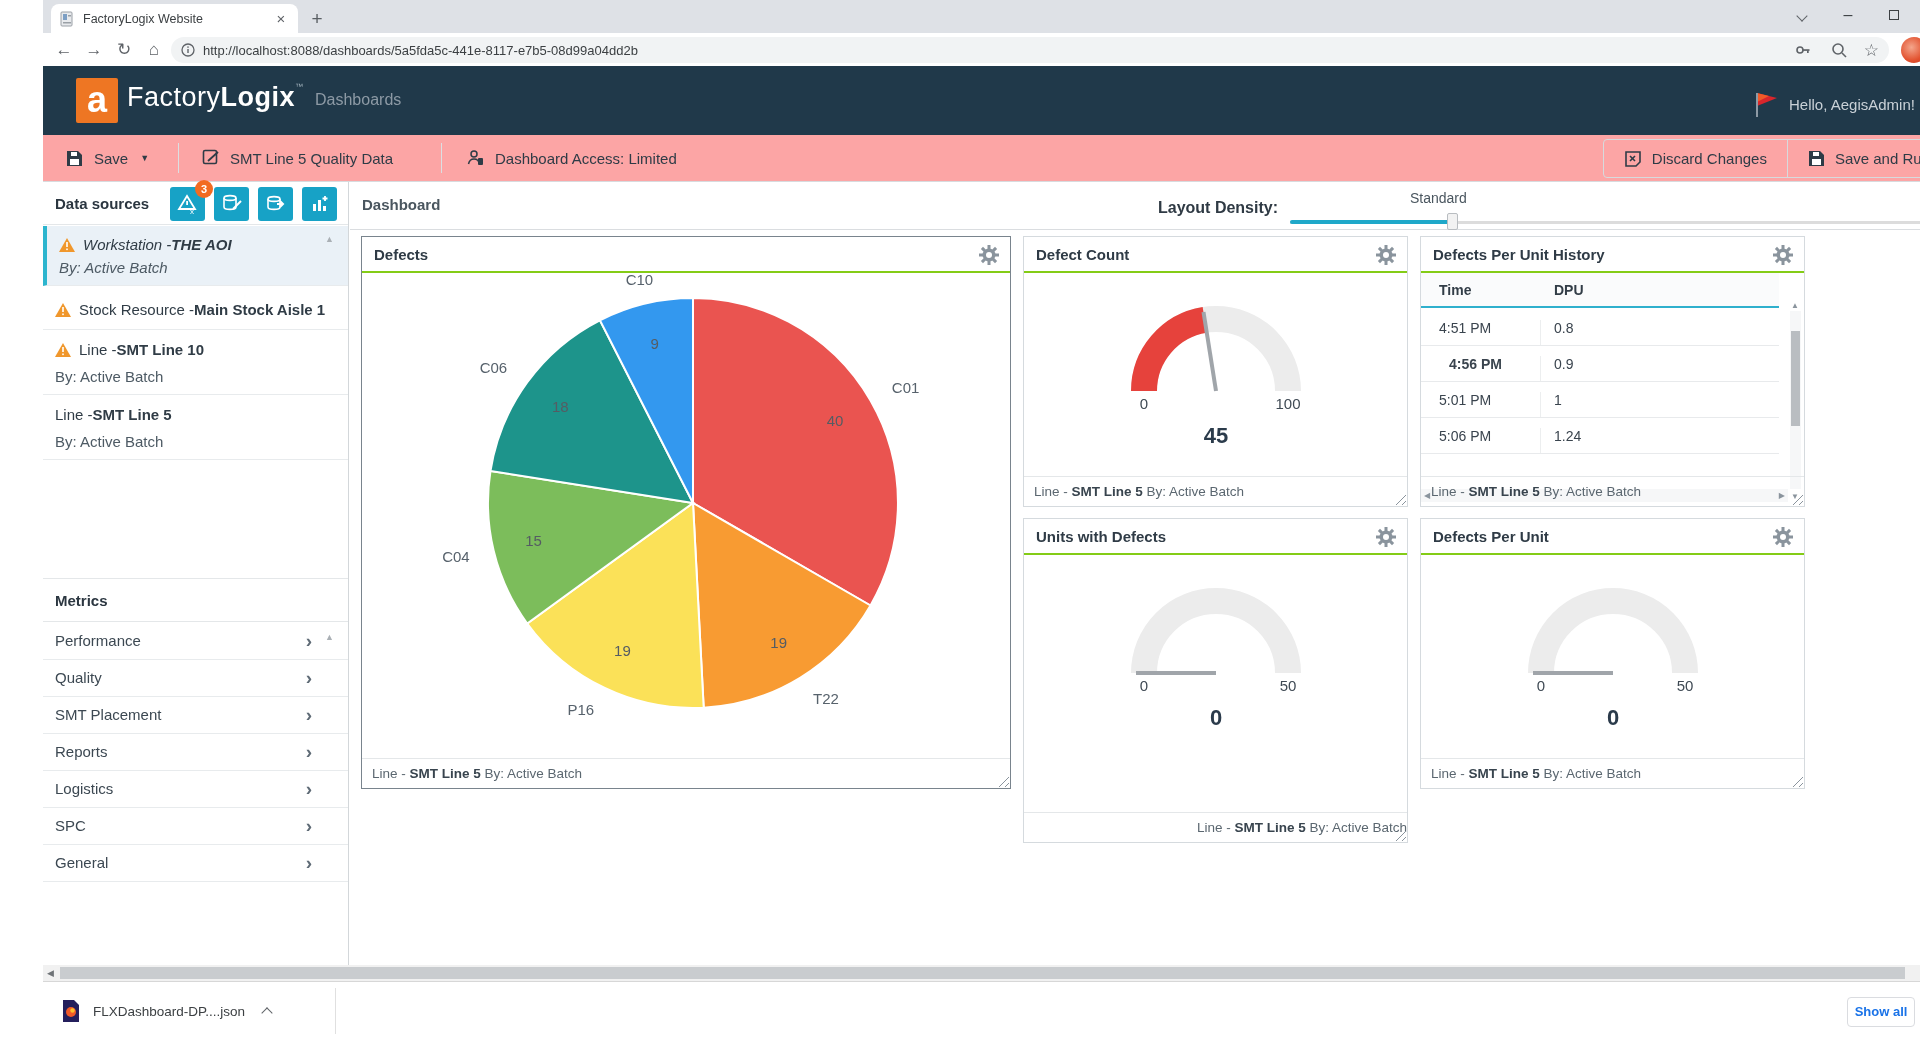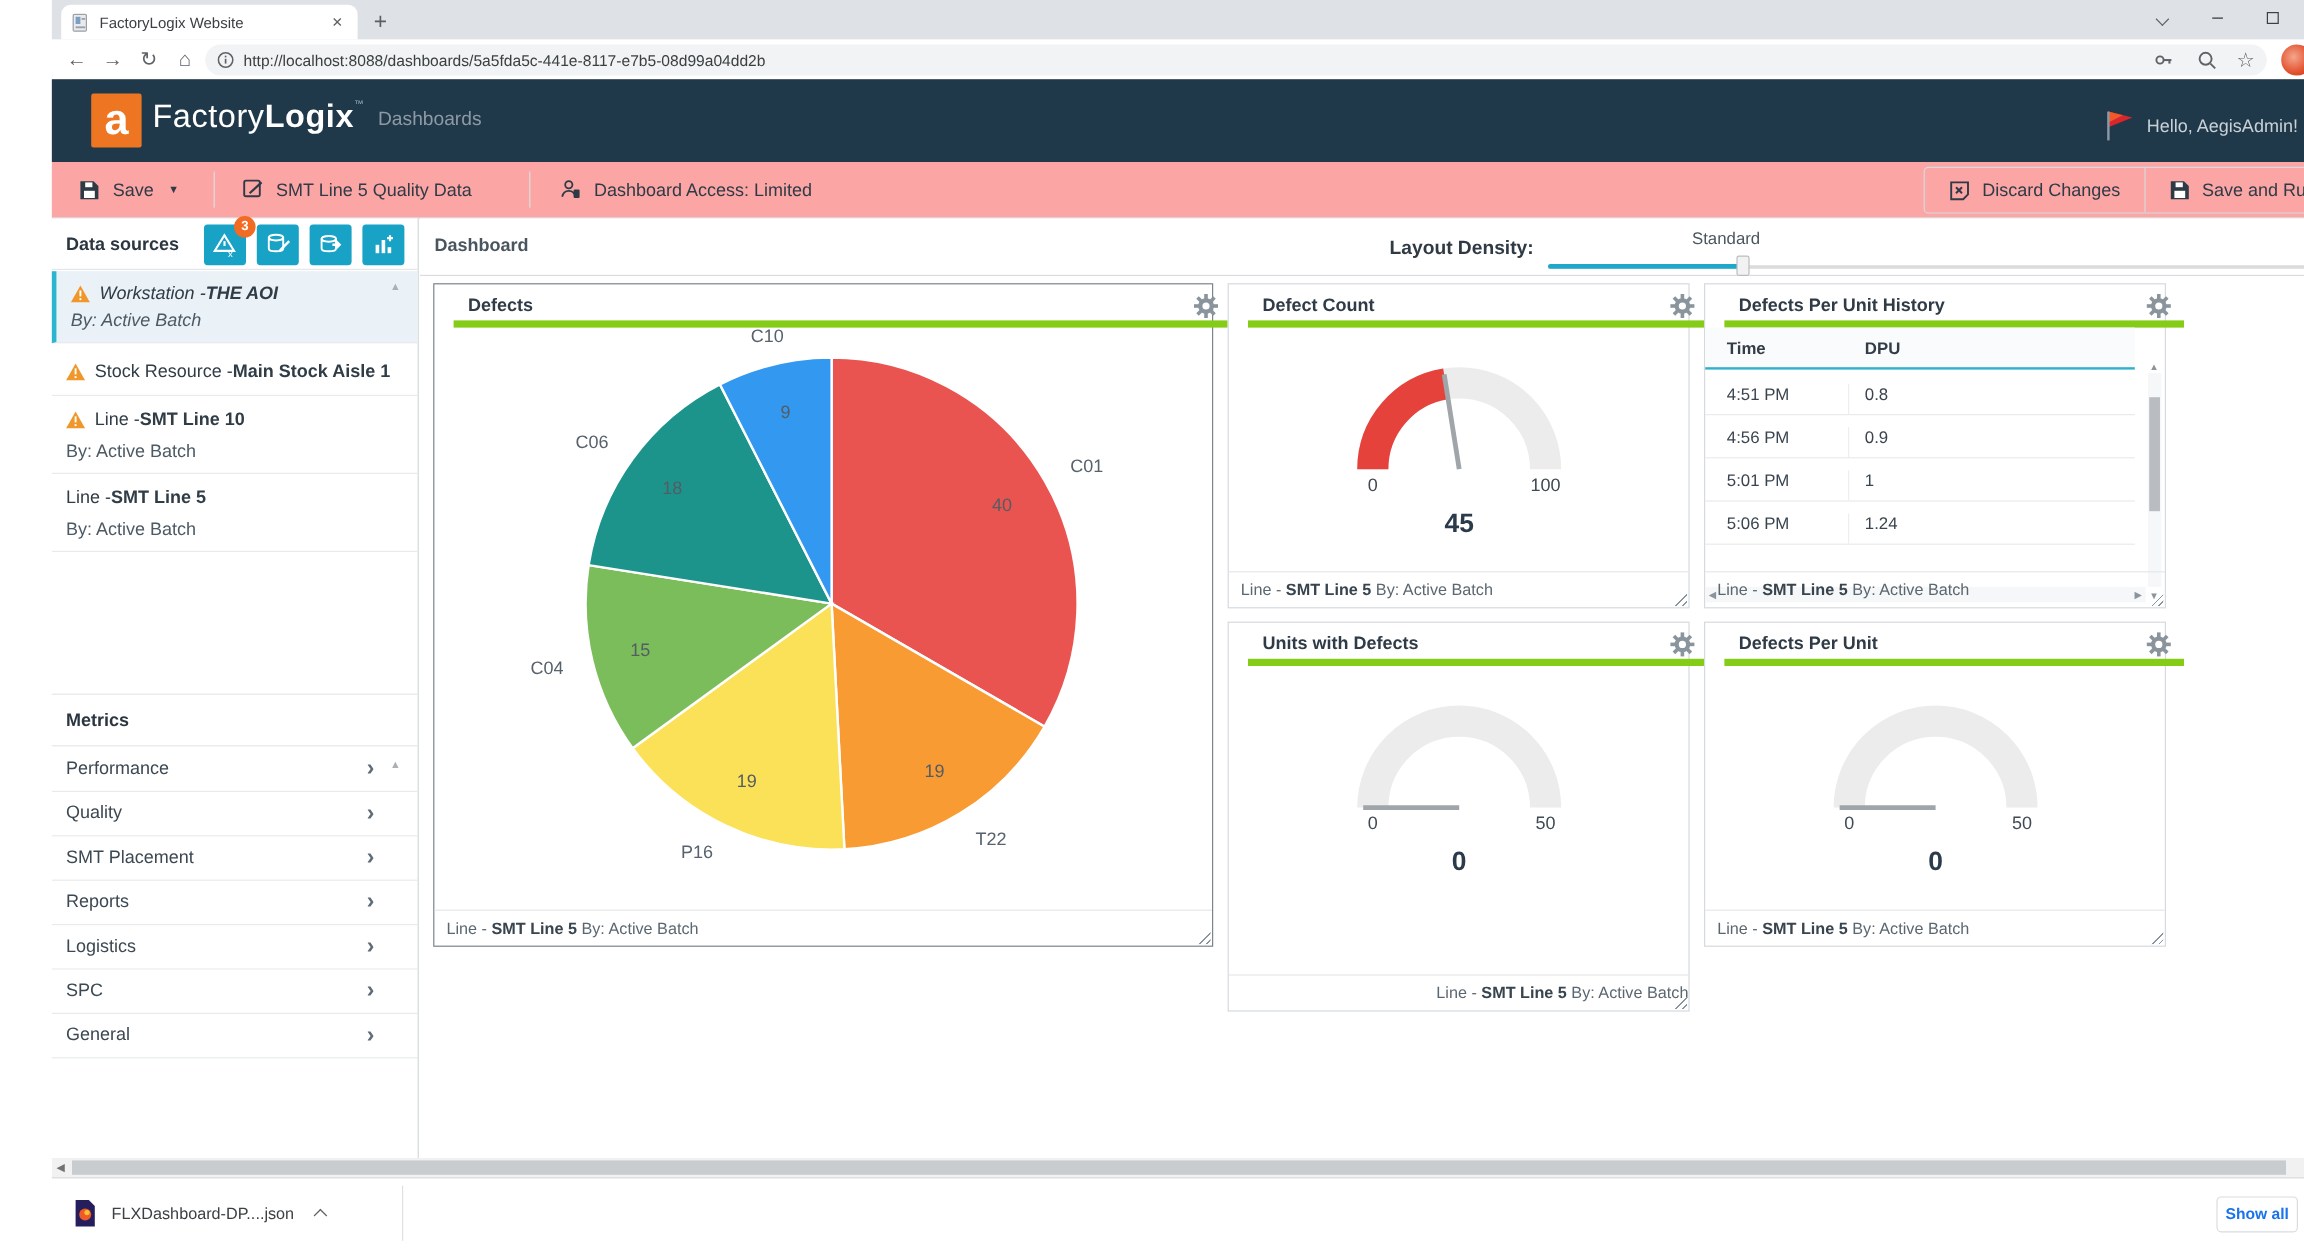--- a/index.html
+++ b/index.html
@@ -54,21 +54,21 @@
   .pg-title{position:absolute;left:12px;top:14px;font-size:15px;color:#4a565f;font-weight:bold;}
   .ld-label{position:absolute;left:808px;top:17px;font-size:16px;font-weight:bold;color:#2f3a44;}
   .ld-value{position:absolute;left:1060px;top:8px;font-size:14px;color:#4a565f;}
   .ld-track{position:absolute;left:940px;top:39px;width:655px;height:3px;background:#dcdcdc;}
   .ld-fill{position:absolute;left:940px;top:38px;width:162px;height:4px;background:#1fa8c9;border-radius:2px;}
   .ld-thumb{position:absolute;left:1097px;top:31px;width:11px;height:17px;background:#f2f2f2;border:1px solid #b9bdc1;border-radius:2px;}
   .canvas{position:absolute;left:307px;top:231px;width:1598px;height:734px;background:#fff;}
   
   .widget{position:absolute;background:#fff;border:1px solid #d5dade;}
   .widget.focus{border:1px solid #79848d;}
-  .w-head{position:absolute;left:16px;top:0;width:100%;height:36px;border-bottom:6px solid #84cc16;}
+  .w-head{position:absolute;left:0;top:0;width:100%;height:36px;border-bottom:2px solid #84cc16;}
   .w-title{position:absolute;left:12px;top:9px;font-size:15px;font-weight:bold;color:#2f3b46;}
   .gear{position:absolute;right:10px;top:7px;width:22px;height:22px;}
   .w-foot{position:absolute;left:0;bottom:0;width:100%;height:30px;border-top:1px solid #e4e7e9;font-size:13.5px;color:#5b6770;line-height:29px;padding-left:10px;}
   .w-foot b{color:#38444e;}
   .rsz{position:absolute;right:1px;bottom:1px;width:13px;height:13px;background:
      repeating-linear-gradient(135deg,transparent 0 3px,#8a949d 3px 4px);
      clip-path:polygon(100% 0,100% 100%,0 100%);}
   .w-body{position:absolute;left:0;top:36px;right:0;bottom:30px;}
   
   .tbl-head{position:absolute;left:0;top:0;width:358px;height:35px;background:#fafbfc;border-bottom:2px solid #2fb0cd;}
@@ -392,21 +392,21 @@
         <div class="tbl-head">
           <span style="left:18px;">Time</span>
           <span style="left:133px;">DPU</span>
         </div>
         <div class="tbl-row" style="top:37px;">
             <span style="left:18px;">4:51 PM</span>
             <span style="left:133px;">0.8</span>
             <span class="coldiv"></span>
           </div>
         <div class="tbl-row" style="top:73px;">
-            <span style="left:18px;">4:56 PM</span>
+            <span style="left:28px;font-weight:bold;">4:56 PM</span>
             <span style="left:133px;">0.9</span>
             <span class="coldiv"></span>
           </div>
         <div class="tbl-row" style="top:109px;">
             <span style="left:18px;">5:01 PM</span>
             <span style="left:133px;">1</span>
             <span class="coldiv"></span>
           </div>
         <div class="tbl-row" style="top:145px;">
             <span style="left:18px;">5:06 PM</span>

